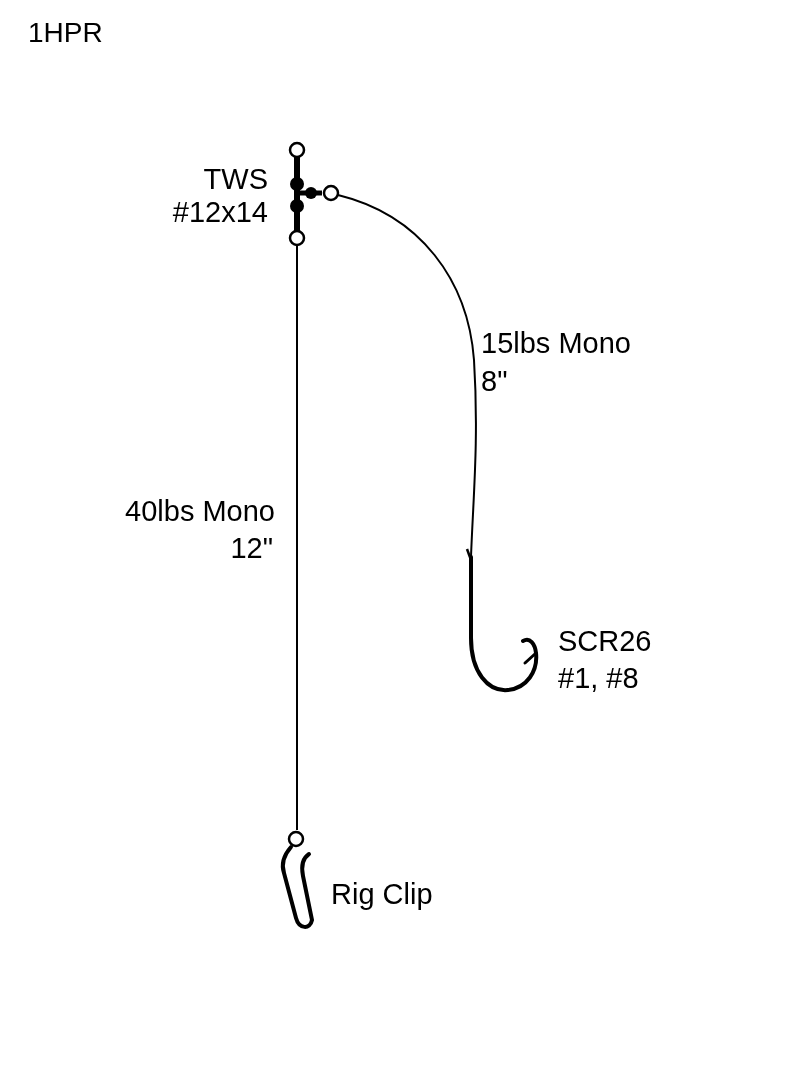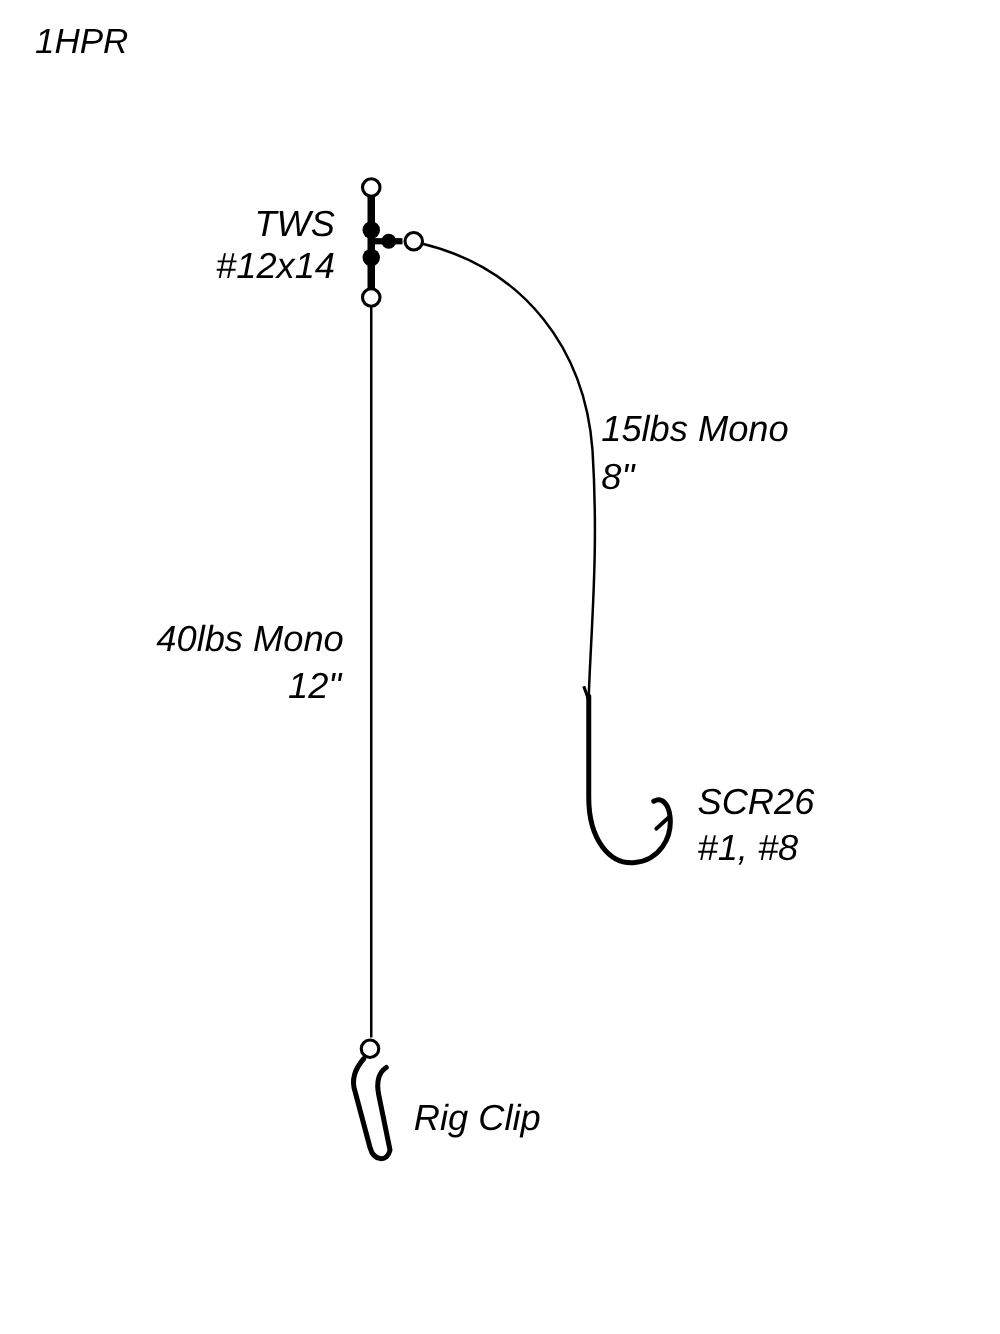--- a/index.html
+++ b/index.html
@@ -7,21 +7,20 @@
     padding: 0;
     background: #ffffff;
   }
   .canvas {
     position: relative;
     width: 800px;
     height: 1067px;
     background: #ffffff;
     overflow: hidden;
     font-family: "Liberation Sans", sans-serif;
-    font-style: italic;
   }
   svg text {
     font-family: "Liberation Sans", sans-serif;
     fill: #000000;
   }
   .title-text { font-size: 28px; }
   .label-text { font-size: 29px; }
 </style>
 </head>
 <body>

